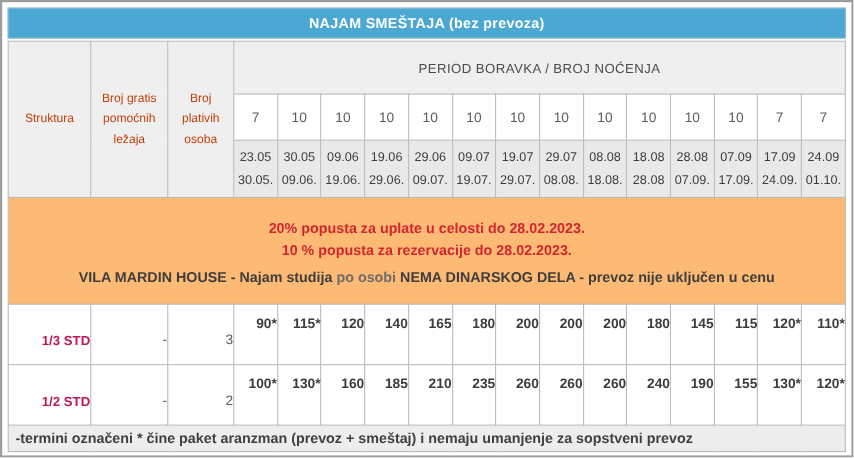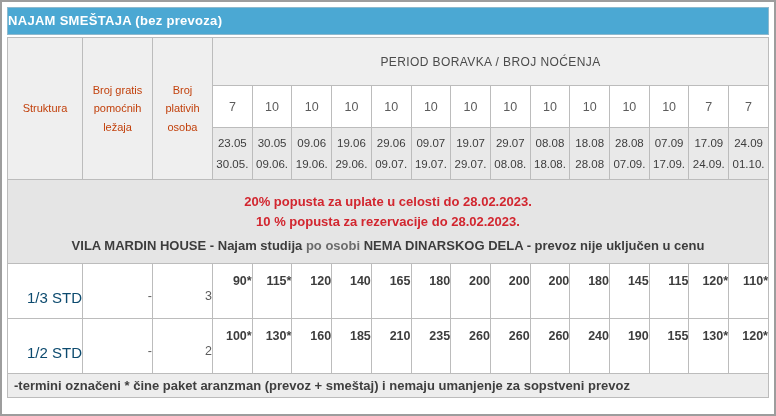--- a/index.html
+++ b/index.html
@@ -14,20 +14,21 @@
     padding: 5px;
   }
 
   .titlebar {
     background: #4BA8D3;
     border: 1px solid #8fb9cd;
     color: #ffffff;
     font-weight: bold;
     font-size: 13px;
     letter-spacing: 0.3px;
+    text-align: center;
     height: 28px;
     line-height: 26px;
     margin-bottom: 2px;
   }
 
   table.price-table {
     border-collapse: collapse;
     table-layout: fixed;
     width: 100%;
   }
@@ -64,43 +65,43 @@
     background: #e9e9e9;
     color: #3d3d3d;
     font-size: 11.5px;
     font-weight: normal;
     height: 52px;
     line-height: 1.75;
   }
   tr.dates-row td span { display: block; }
 
   td.notes-cell {
-    background: #e5e5e5;
-    height: 84px;
+    background: #fdba74;
+    height: 97px;
     padding: 6px 0;
   }
   .note-red {
     color: #D2262F;
     font-weight: bold;
     font-size: 13px;
     margin: 5px 0;
   }
   .note-villa {
     color: #3d3d3d;
     font-size: 13px;
     margin: 9px 0 2px 0;
   }
   .note-villa .b { font-weight: bold; }
   .note-villa .r { font-weight: bold; color: #6b6b6b; }
 
   tr.data-row td { height: 55px; background: #fff; text-align: right; }
   td.row-label {
-    font-weight: normal;
-    font-size: 15px;
-    color: #0c4a6e;
+    font-weight: bold;
+    font-size: 12px;
+    color: #be185d;
     padding-top: 12px;
   }
   td.small-val {
     color: #5c5c5c;
     font-size: 12.5px;
     padding-top: 10px;
   }
   td.price {
     font-weight: bold;
     font-size: 12.5px;

